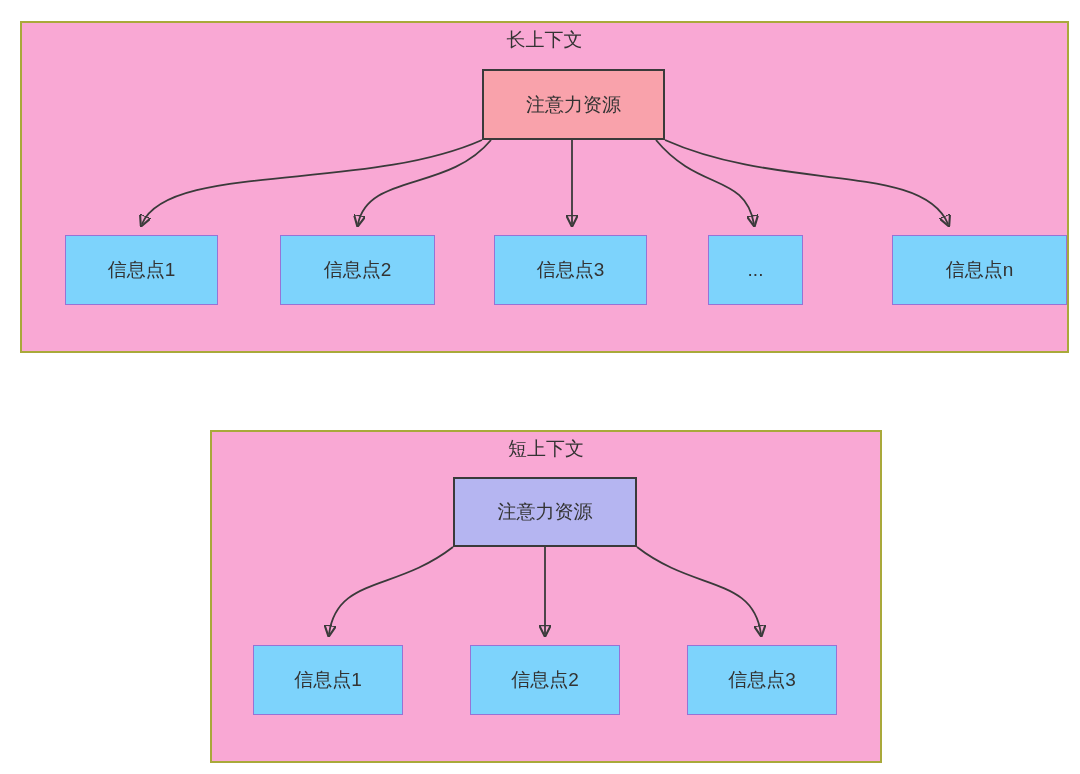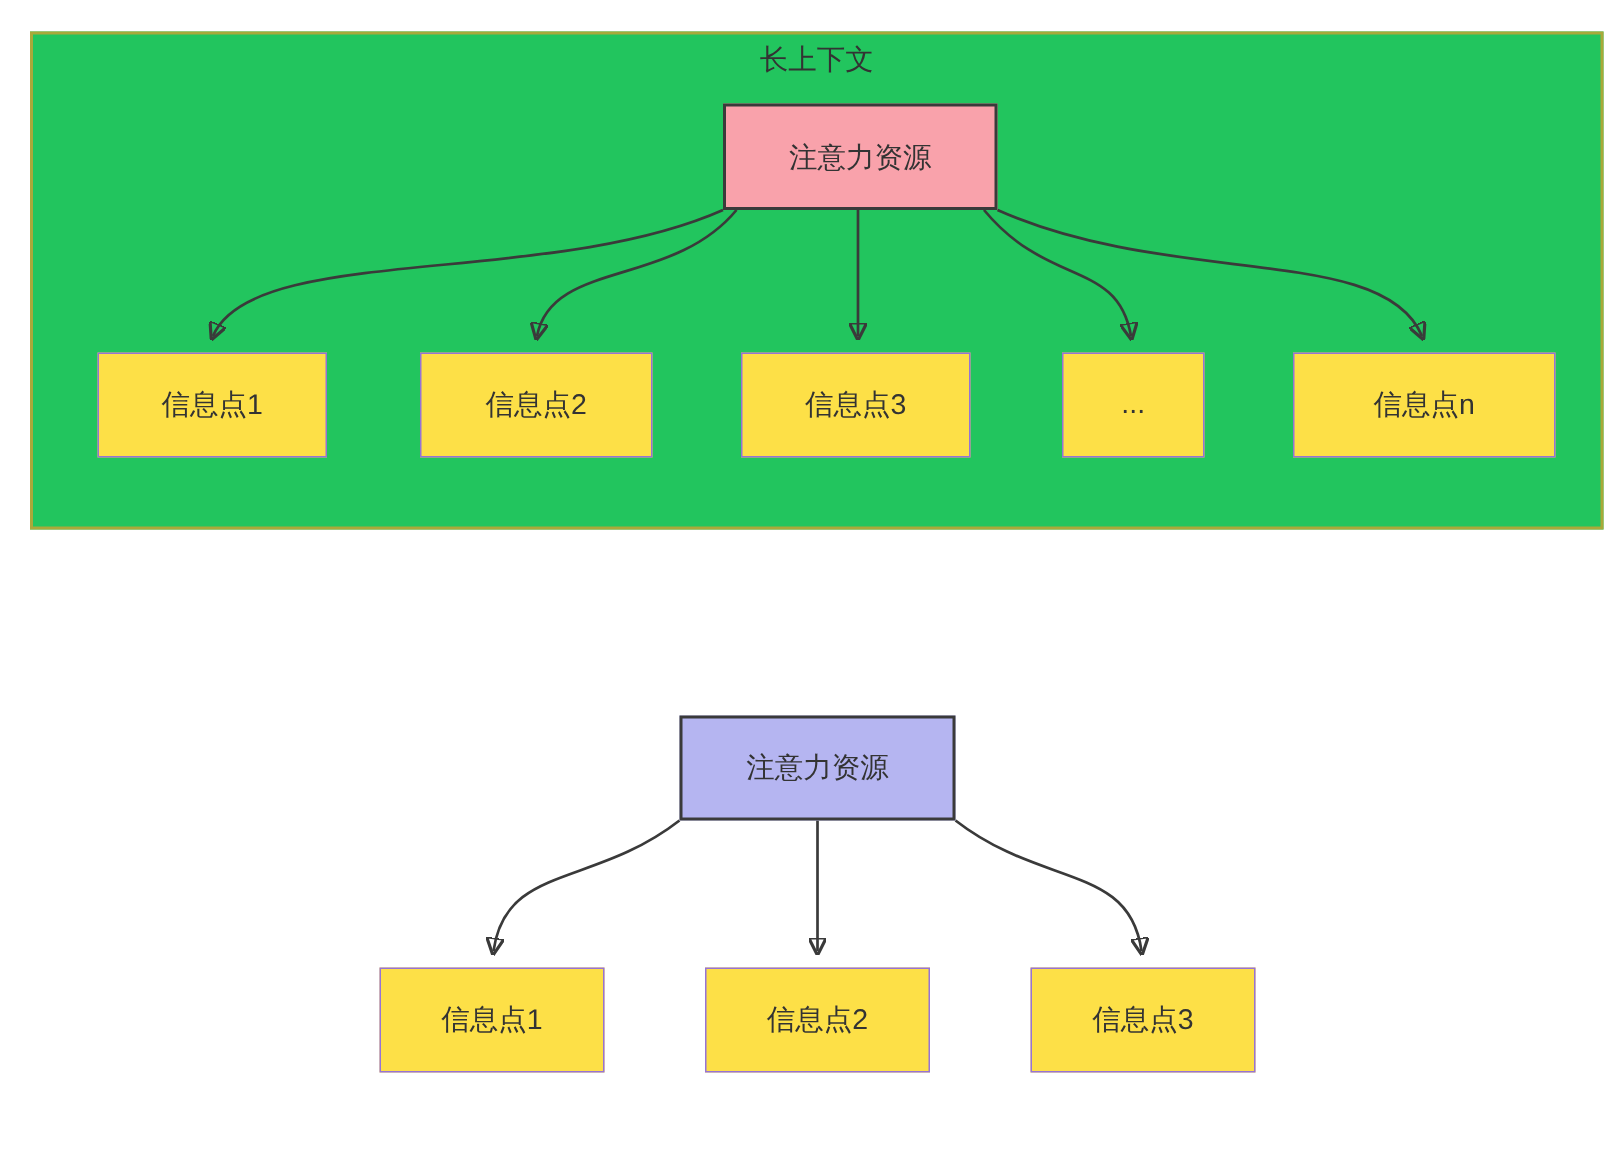--- a/index.html
+++ b/index.html
@@ -6,21 +6,21 @@
   .canvas{
     position:relative;
     width:1080px;height:774px;
     background:#ffffff;
     font-family:"Liberation Sans", sans-serif;
     color:#333333;
     overflow:hidden;
   }
   .subgraph{
     position:absolute;
-    background:#22c55e;
+    background:#f9a8d4;
     border:2px solid #A9A93A;
     box-sizing:border-box;
   }
   .subgraph-title{
     position:absolute;
     top:4px;left:0;right:0;
     text-align:center;
     font-size:19px;
     color:#333333;
   }
@@ -34,39 +34,42 @@
     stroke-width:1.8;
   }
   .node{
     position:absolute;
     box-sizing:border-box;
     display:flex;
     align-items:center;
     justify-content:center;
     font-size:19px;
     color:#333333;
-    background:#fde047;
+    background:#7dd3fc;
     border:1.4px solid #9673D6;
   }
   .node.attention{
     border:2.5px solid #3a3a3a;
     text-align:center;
   }
   .node.attention-long{ background:#F9A2AB; }
   .node.attention-short{ background:#B5B5F1; }
 </style>
 </head>
 <body>
 
 <div class="canvas">
 
   <div class="subgraph" style="left:20px; top:21px; width:1049px; height:332px;">
     <div class="subgraph-title">长上下文</div>
   </div>
 
+  <div class="subgraph" style="left:210px; top:430px; width:672px; height:333px;">
+    <div class="subgraph-title">短上下文</div>
+  </div>
 
   <svg class="edges" width="1080" height="774" viewBox="0 0 1080 774">
     <defs>
       <marker id="arrow" viewBox="0 0 10 10" refX="7.5" refY="5" markerWidth="6.5" markerHeight="6.5" orient="auto">
         <path d="M0,0 L10,5 L0,10 z" fill="#3a3a3a" stroke="none"></path>
       </marker>
     </defs>
 
     <path d="M482,140 C365,192 168,162 142,224" marker-end="url(#arrow)"></path>
     <path d="M491,140 C448,192 368,173 358,224" marker-end="url(#arrow)"></path>
@@ -88,21 +91,21 @@
   </div>
   <div class="node" style="left:280px; top:235px; width:155px; height:70px;">
     <span>信息点2</span>
   </div>
   <div class="node" style="left:494px; top:235px; width:153px; height:70px;">
     <span>信息点3</span>
   </div>
   <div class="node" style="left:708px; top:235px; width:95px; height:70px;">
     <span>...</span>
   </div>
-  <div class="node" style="left:862px; top:235px; width:175px; height:70px;">
+  <div class="node" style="left:892px; top:235px; width:175px; height:70px;">
     <span>信息点n</span>
   </div>
 
   <div class="node attention attention-short" style="left:453px; top:477px; width:184px; height:70px;">
     <span>注意力资源</span>
   </div>
 
   <div class="node" style="left:253px; top:645px; width:150px; height:70px;">
     <span>信息点1</span>
   </div>

